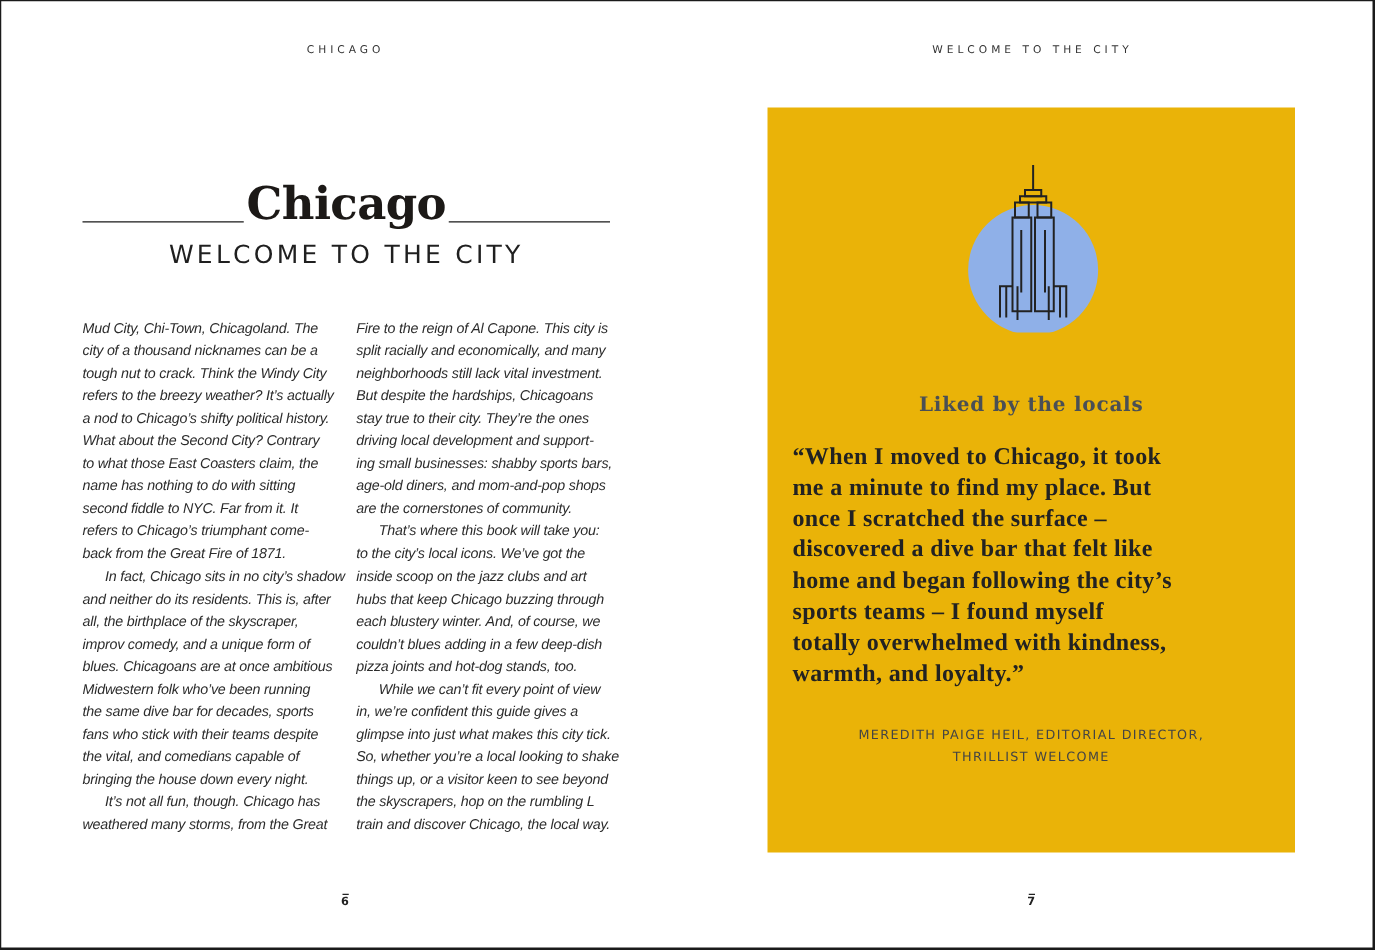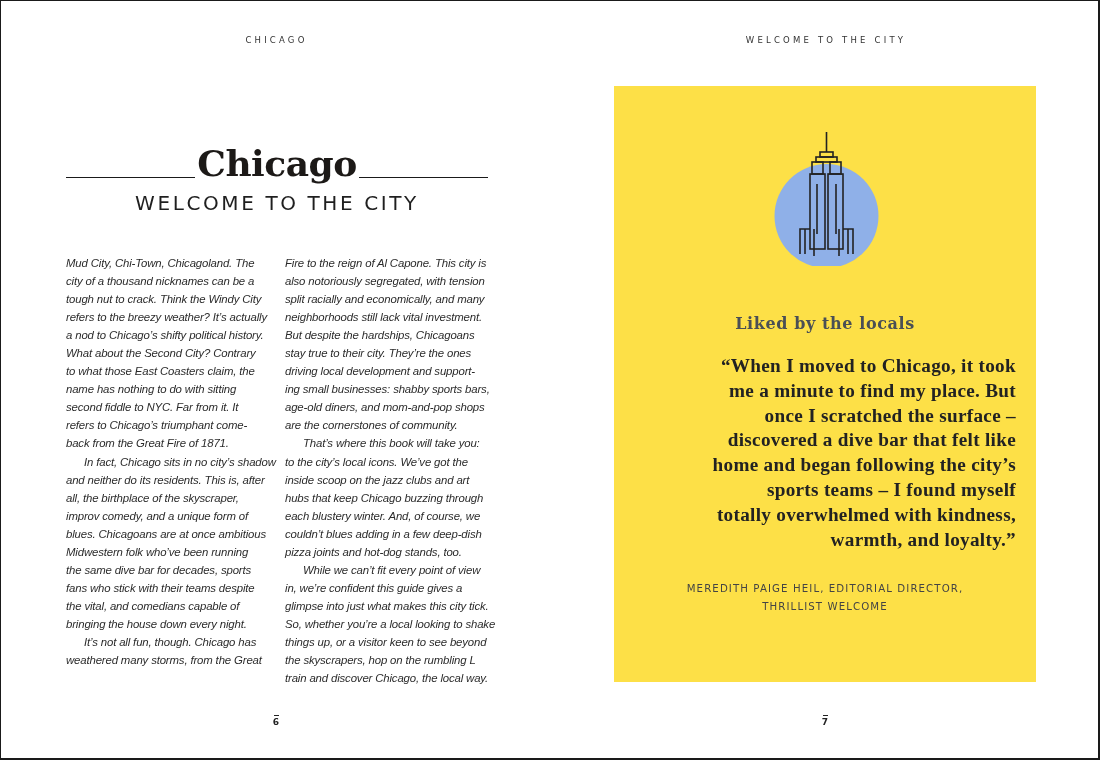--- a/index.html
+++ b/index.html
@@ -61,32 +61,32 @@
   .folio::before {
     content: ""; display: block; width: 5px; height: 0;
     border-top: 1px solid #222; margin: 0 auto 1px auto;
   }
   .folio-left { left: 265px; }
   .folio-right { left: 814px; }
 
   .panel {
     position: absolute; left: 613px; top: 85px;
     width: 422px; height: 596px;
-    background: #fde047;
+    background: #eab308;
   }
   .icon-wrap {
     position: absolute; left: 155px; top: 40px; width: 115px; height: 140px;
   }
   .panel-heading {
     position: absolute; left: 0; top: 228px; width: 422px; text-align: center;
     font-family: "DejaVu Serif", serif; font-weight: bold;
     font-size: 16px; letter-spacing: 0.6px; color: #4a4f55;
   }
   .quote {
-    position: absolute; left: 20px; top: 268px; width: 382px; text-align: right;
+    position: absolute; left: 20px; top: 268px; width: 382px; text-align: left;
     font-family: "Liberation Serif", serif; font-weight: bold;
     font-size: 19.2px; line-height: 24.8px; color: #222;
     letter-spacing: 0.3px;
   }
   .quote .line { display: block; white-space: nowrap; }
   .attribution {
     position: absolute; left: 0; top: 494px; width: 422px; text-align: center;
     font-family: "DejaVu Sans", sans-serif;
     font-size: 10.2px; line-height: 18px; letter-spacing: 1.1px; color: #444;
   }
@@ -125,21 +125,20 @@
       <span class="line">Midwestern folk who’ve been running</span>
       <span class="line">the same dive bar for decades, sports</span>
       <span class="line">fans who stick with their teams despite</span>
       <span class="line">the vital, and comedians capable of</span>
       <span class="line">bringing the house down every night.</span>
       <span class="line indent">It’s not all fun, though. Chicago has</span>
       <span class="line">weathered many storms, from the Great</span>
     </div>
   <div class="col col-2" id="col2">
       <span class="line">Fire to the reign of Al Capone. This city is</span>
-      <span class="line">also notoriously segregated, with tension</span>
       <span class="line">split racially and economically, and many</span>
       <span class="line">neighborhoods still lack vital investment.</span>
       <span class="line">But despite the hardships, Chicagoans</span>
       <span class="line">stay true to their city. They’re the ones</span>
       <span class="line">driving local development and support-</span>
       <span class="line">ing small businesses: shabby sports bars,</span>
       <span class="line">age-old diners, and mom-and-pop shops</span>
       <span class="line">are the cornerstones of community.</span>
       <span class="line indent">That’s where this book will take you:</span>
       <span class="line">to the city’s local icons. We’ve got the</span>

